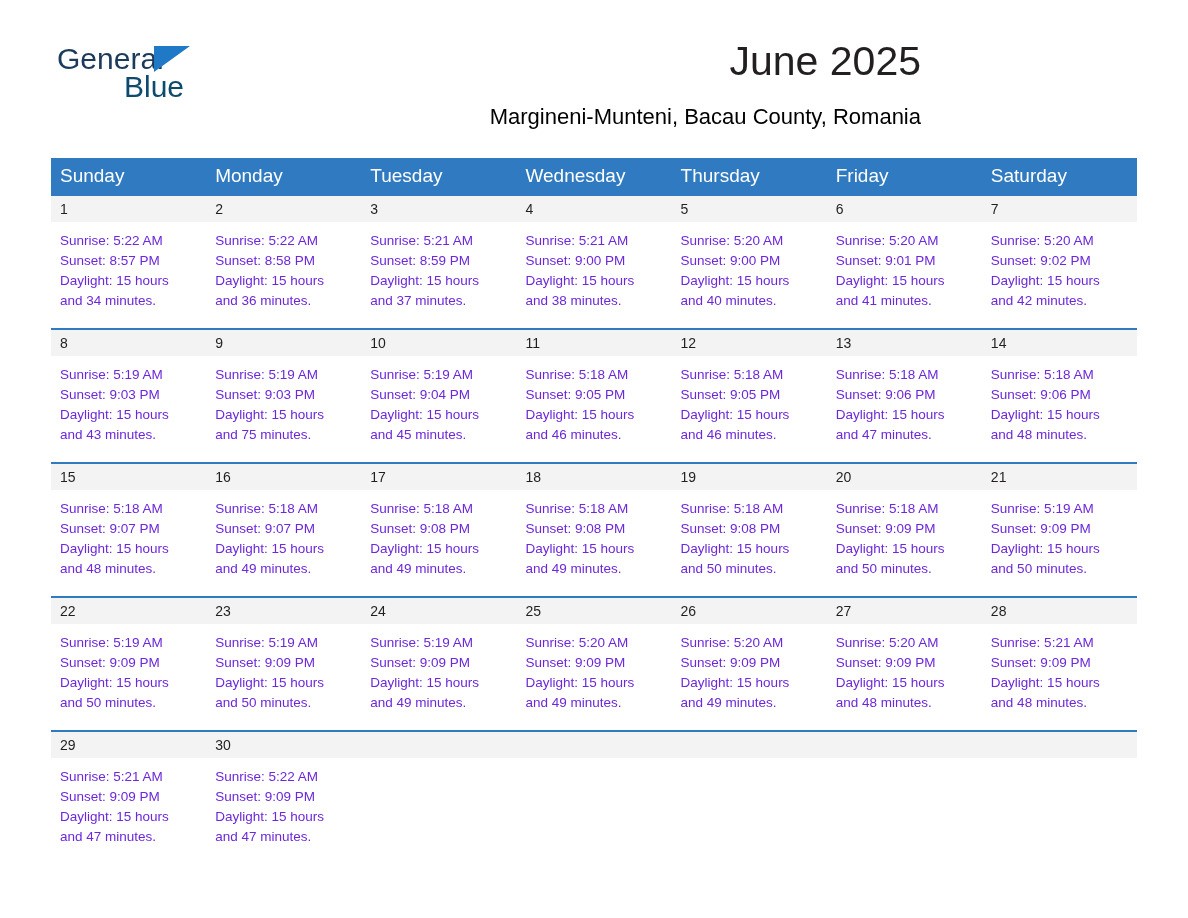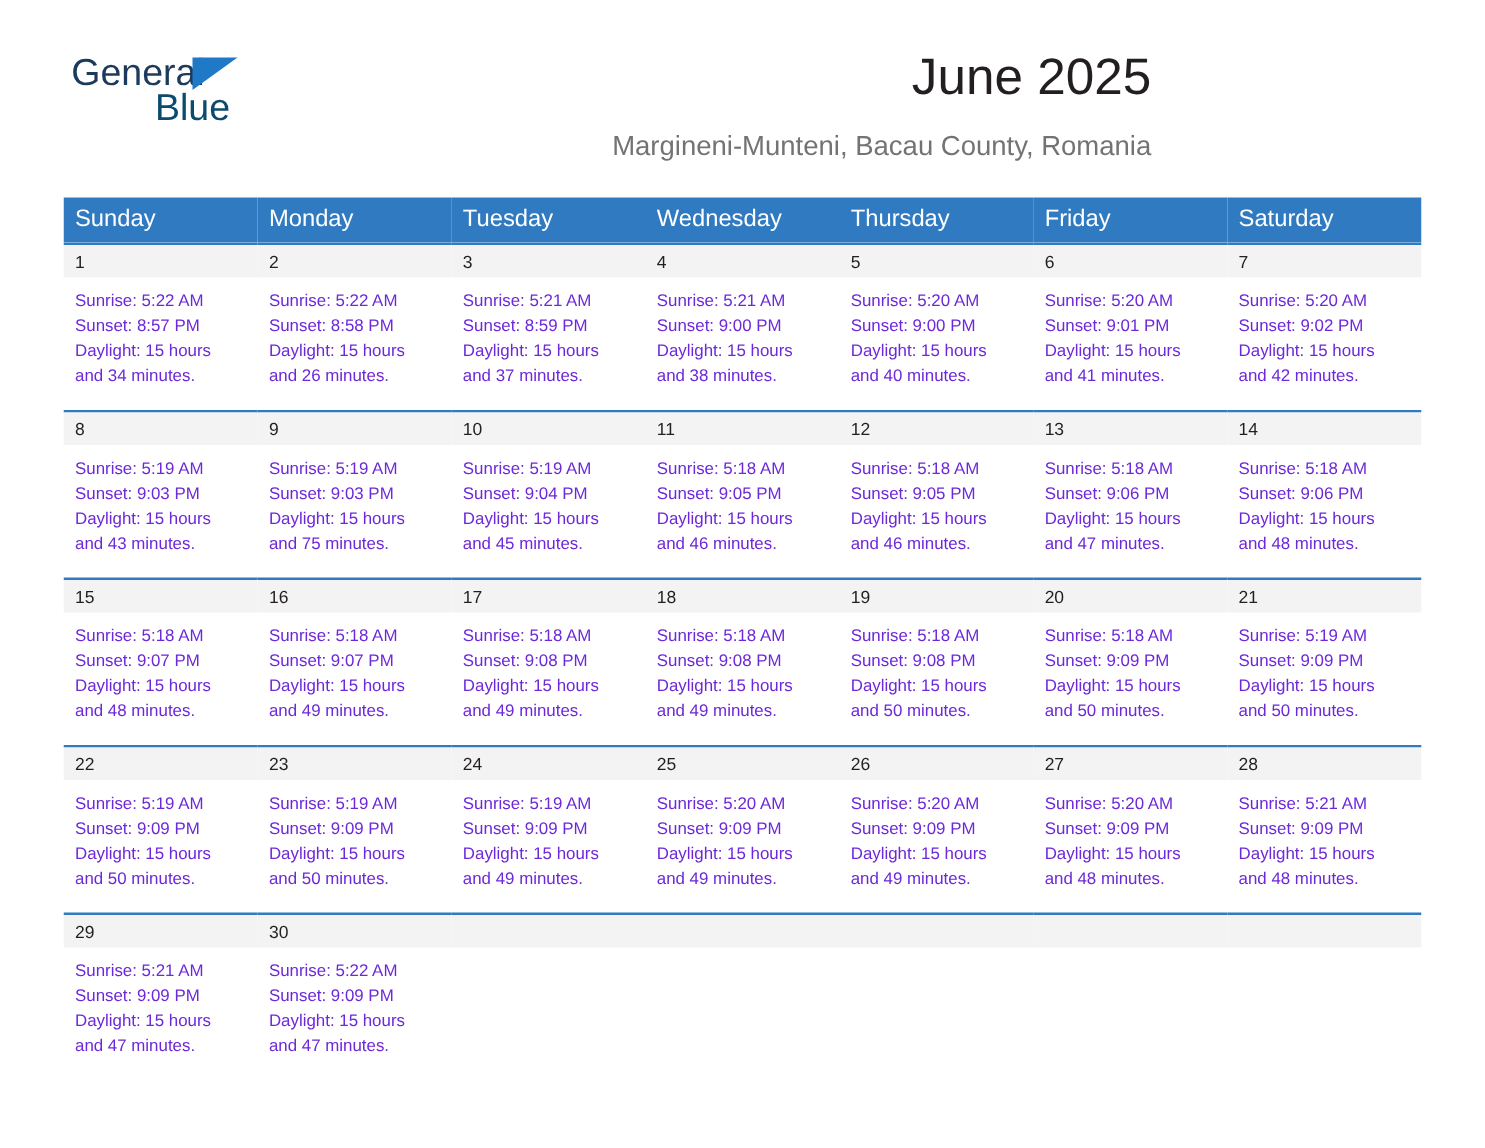--- a/index.html
+++ b/index.html
@@ -67,21 +67,21 @@
     font-size: 41px;
     color: #231f20;
     text-align: center;
     white-space: nowrap;
   }
   .location {
     position: absolute;
     right: 0;
     top: 104px;
     font-size: 22px;
-    color: #737373;
+    color: #000000;
     text-align: right;
     white-space: nowrap;
   }
   
   .calendar {
     position: absolute;
     left: 51px;
     top: 158px;
     width: 1086px;
     border-collapse: collapse;
@@ -175,21 +175,21 @@
           </div>
             </div>
           </td>
         <td>
             <div class="cell">
           <div class="daynum-bar">2</div>
           <div class="cell-body">
             <div>Sunrise: 5:22 AM</div>
             <div>Sunset: 8:58 PM</div>
             <div>Daylight: 15 hours</div>
-            <div>and 26 minutes.</div>
+            <div>and 36 minutes.</div>
           </div>
             </div>
           </td>
         <td>
             <div class="cell">
           <div class="daynum-bar">3</div>
           <div class="cell-body">
             <div>Sunrise: 5:21 AM</div>
             <div>Sunset: 8:59 PM</div>
             <div>Daylight: 15 hours</div>

